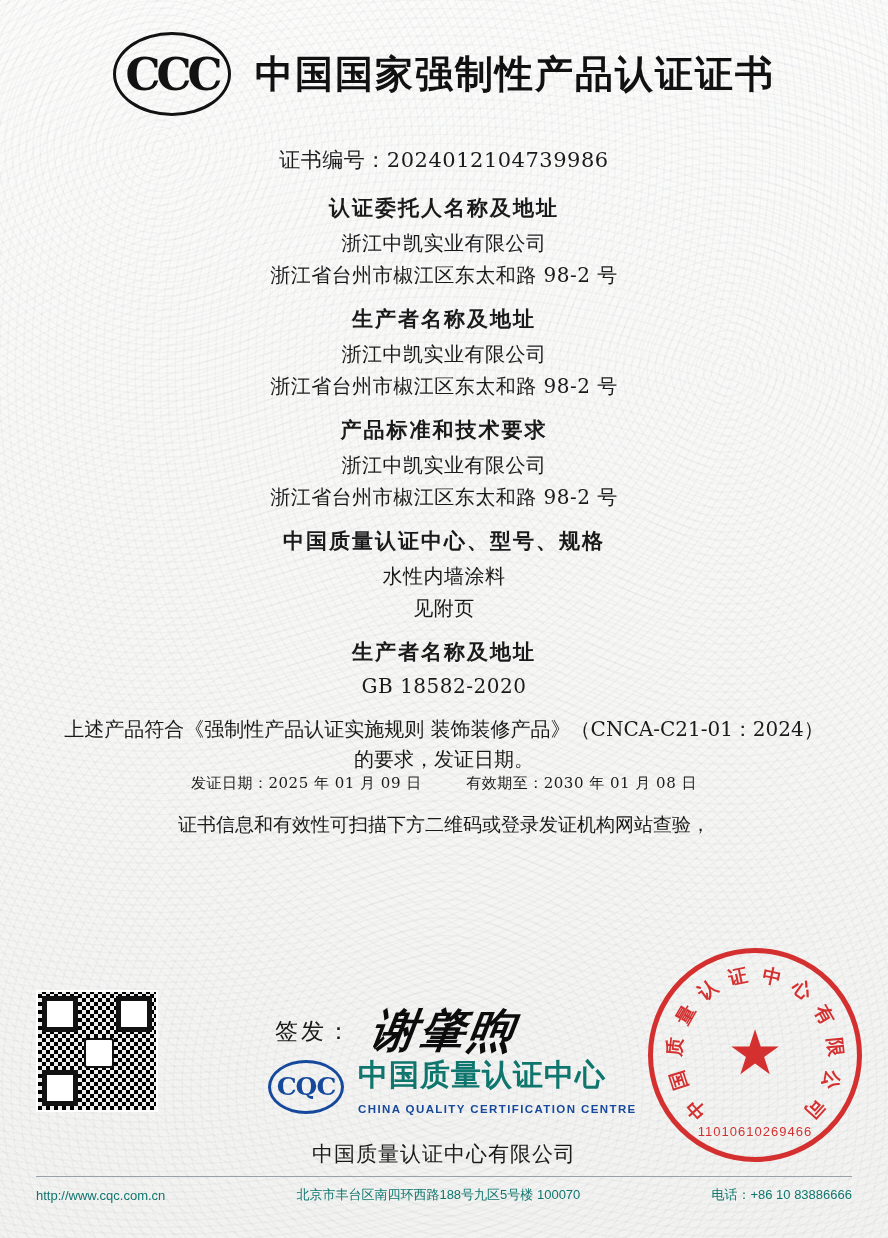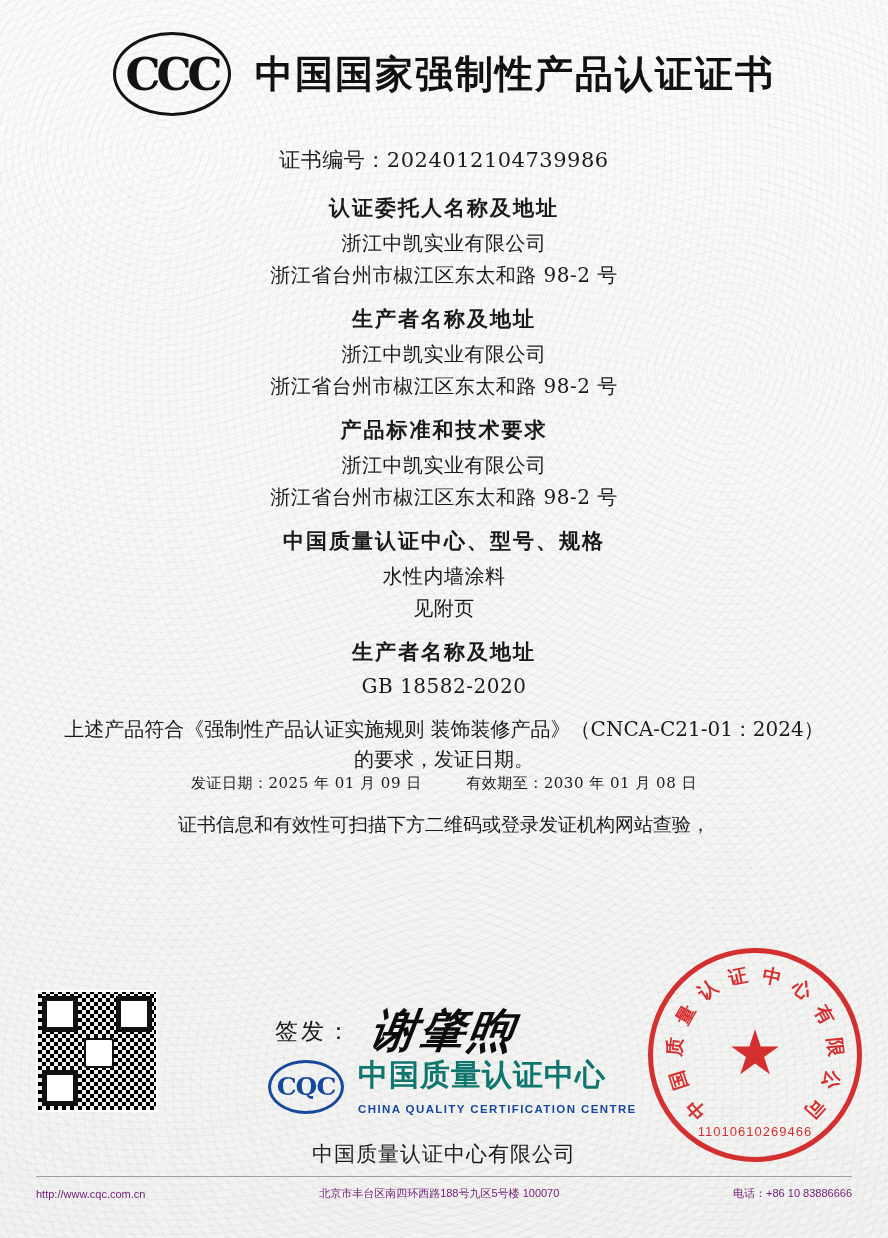--- a/index.html
+++ b/index.html
@@ -296,23 +296,23 @@
     border-top: 1px solid #9aa0a8;
   }
   .footer {
     position: absolute;
     top: 1186px;
     left: 36px;
     width: 816px;
     display: flex;
     justify-content: space-between;
     align-items: center;
-    font-size: 11px;
+    font-size: 13px;
     font-family: "Liberation Sans", sans-serif;
-    color: #701a75;
+    color: #0f766e;
   }
   .footer .mid { text-align: center; }
 </style>
 </head>
 <body>
 
 <div class="page">
   <div class="bg-texture"></div>
 
   <div class="header">

